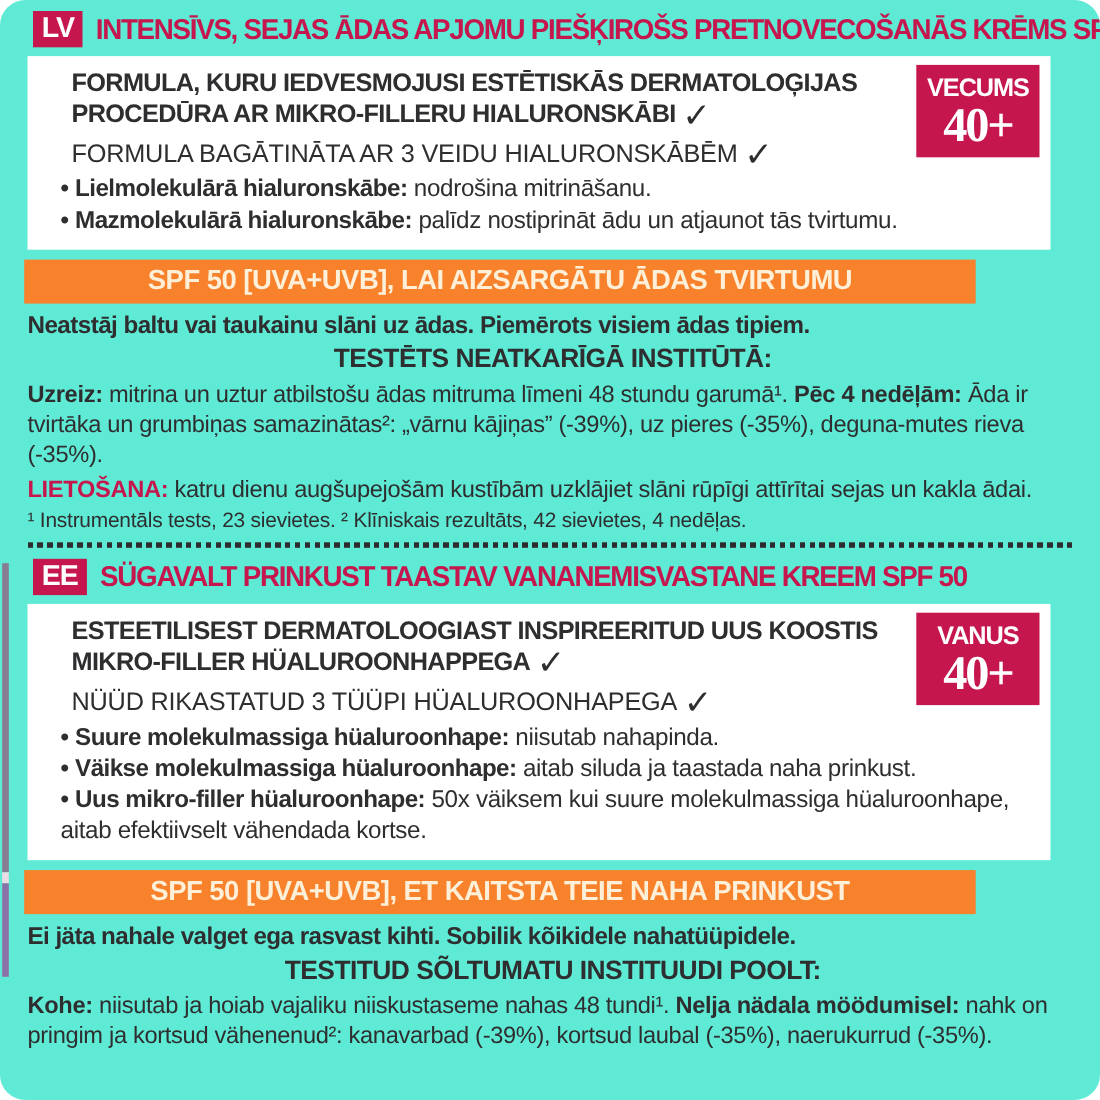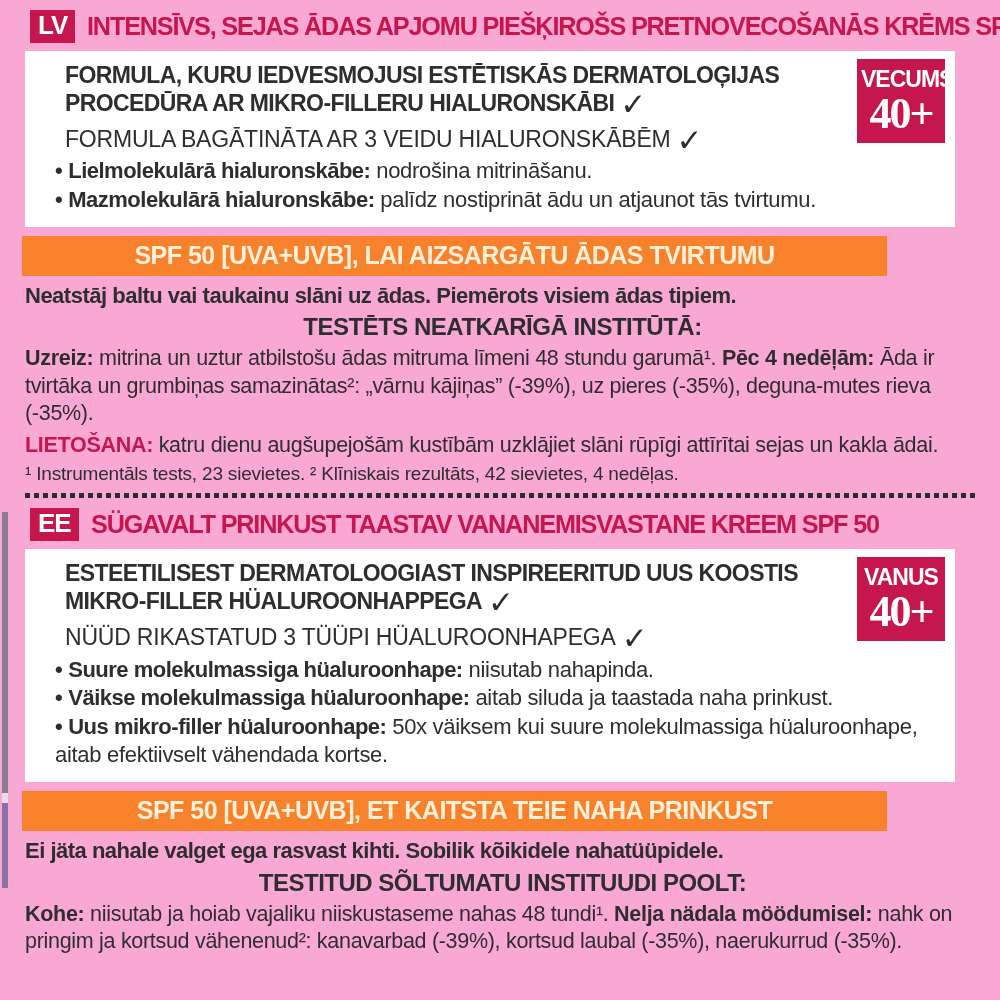--- a/index.html
+++ b/index.html
@@ -1,18 +1,18 @@
 <!DOCTYPE html>
 <html><head>
 <meta charset="utf-8">
 <style>
   * { margin:0; padding:0; box-sizing:border-box; }
   html,body { width:1000px; }
   body { font-family:"Liberation Sans", sans-serif; }
-  .page { position:relative; width:1000px; height:1000px; background:#f9a8d4; overflow:hidden; }
+  .page { position:relative; width:1000px; height:1000px; background:#5eead4; overflow:hidden;border-radius:23px; }
 
   
   .lang-header { display:flex; align-items:center; gap:12px; padding:10px 10px 4px 30px; }
   .lang-badge {
     background:#C5164E; color:#fff; font-weight:700; font-size:26px;
     padding:1px 8px 3px 8px; letter-spacing:-1px; line-height:1.1; flex:0 0 auto;
   }
   .lang-title {
     color:#C5164E; font-weight:700; font-size:26px; letter-spacing:-1.2px;
     white-space:nowrap; transform:scaleX(0.97); transform-origin:left center;
@@ -26,21 +26,21 @@
   .panel-headings { padding-right:125px;margin-left:20px; }
   .panel h2 { font-size:23px; font-weight:700; letter-spacing:-0.6px; line-height:1.22; color:#2E2E30; }
   .panel h3 { font-size:23px; font-weight:400; letter-spacing:-0.2px; line-height:1.25; margin-top:8px; color:#2E2E30; }
   .check { font-weight:400; font-size:1.35em; line-height:0; vertical-align:-4px; margin-left:6px; }
   .bullets { margin-top:4px;margin-left:10px; }
   .bullet { font-size:22px; line-height:1.3; letter-spacing:-0.3px; }
   .bullet::before { content:"• "; font-weight:700; }
   .bullet b { font-weight:700; letter-spacing:-0.5px; }
 
   .age-badge {
-    position:absolute; top:8px; right:10px; width:88px; padding:8px 4px 6px 4px;
+    position:absolute; top:8px; right:10px; width:112px; padding:8px 4px 6px 4px;
     background:#C5164E; color:#fff; text-align:center;
   }
   .age-badge .age-label { font-size:23px; font-weight:700; letter-spacing:-1px; line-height:1.05; }
   .age-badge .age-value { font-size:44px; font-weight:700; letter-spacing:-2px; line-height:1.05;font-family:Liberation Serif, serif; }
 
   
   .spf-banner {
     background:#F8822B; color:#FDEFD8; margin:9px 20px 0 22px; width:865px;
     text-align:center; font-weight:700; font-size:25px; letter-spacing:-0.5px;
     padding:5px 0 6px 0;

